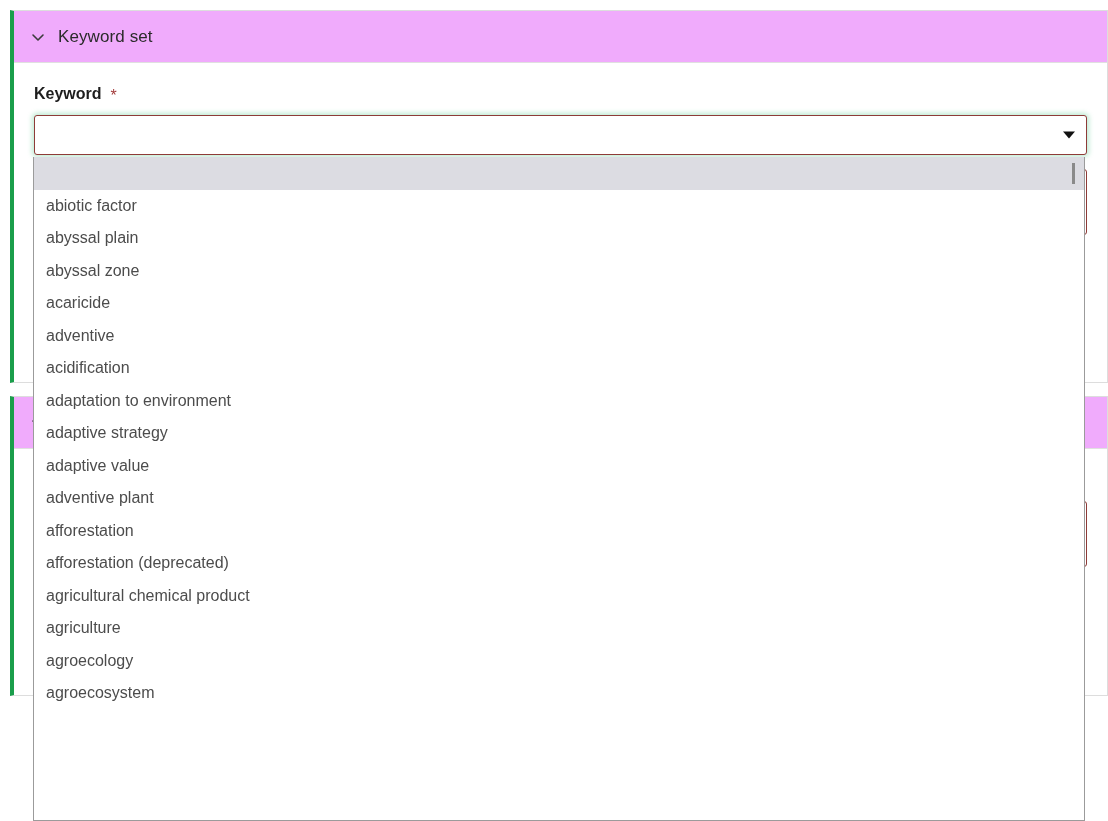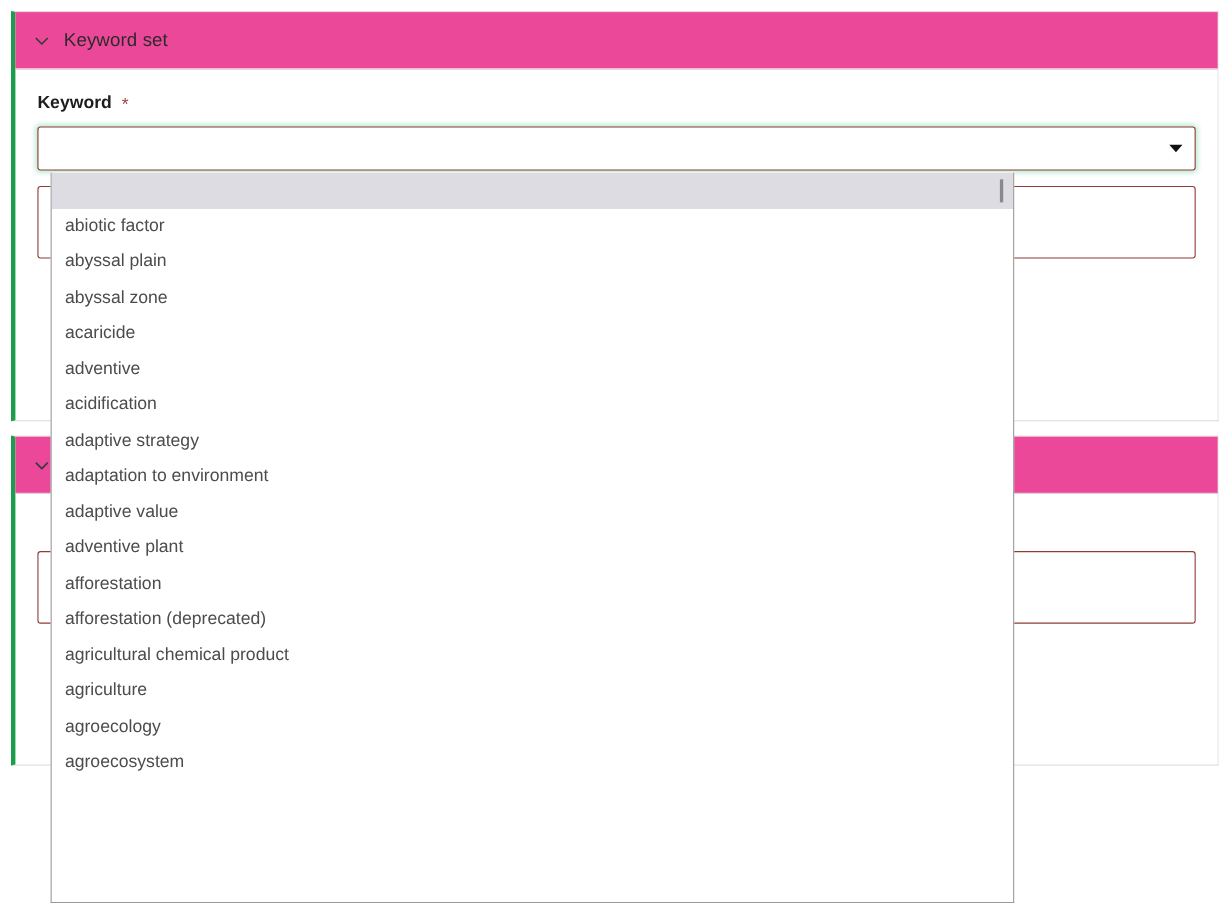--- a/index.html
+++ b/index.html
@@ -26,21 +26,21 @@
     left: 10px;
     right: 0;
     background: #ffffff;
     border: 1px solid #dddddd;
     border-left: 4px solid #1a9e4b;
     box-sizing: border-box;
   }
 
   .panel-header {
     height: 52px;
-    background: #ec4899;
+    background: #f0abfc;
     border-bottom: 1px solid #e0e0e0;
     display: flex;
     align-items: center;
     padding-left: 16px;
     box-sizing: border-box;
   }
 
   .chevron {
     width: 16px;
     height: 16px;
@@ -118,23 +118,23 @@
     height: 66px;
     border: 1px solid #8e3b38;
     border-radius: 3px;
     background: #ffffff;
     box-sizing: border-box;
   }
 
   
   #dropdown {
     position: absolute;
-    left: 46px;
+    left: 33px;
     top: 157px;
-    width: 876px;
+    width: 1052px;
     height: 664px;
     background: #ffffff;
     border: 1px solid #9b9b9b;
     border-top: none;
     box-sizing: border-box;
     overflow: hidden;
     z-index: 50;
   }
 
   .opt {
@@ -209,22 +209,22 @@
   </div>
 
   <div id="dropdown">
       <div class="opt selected"><span></span><span class="caret-mark"></span></div>
       <div class="opt"><span>abiotic factor</span></div>
       <div class="opt"><span>abyssal plain</span></div>
       <div class="opt"><span>abyssal zone</span></div>
       <div class="opt"><span>acaricide</span></div>
       <div class="opt"><span>adventive</span></div>
       <div class="opt"><span>acidification</span></div>
+      <div class="opt"><span>adaptation to environment</span></div>
       <div class="opt"><span>adaptive strategy</span></div>
-      <div class="opt"><span>adaptation to environment</span></div>
       <div class="opt"><span>adaptive value</span></div>
       <div class="opt"><span>adventive plant</span></div>
       <div class="opt"><span>afforestation</span></div>
       <div class="opt"><span>afforestation (deprecated)</span></div>
       <div class="opt"><span>agricultural chemical product</span></div>
       <div class="opt"><span>agriculture</span></div>
       <div class="opt"><span>agroecology</span></div>
       <div class="opt"><span>agroecosystem</span></div>
     </div>
 

